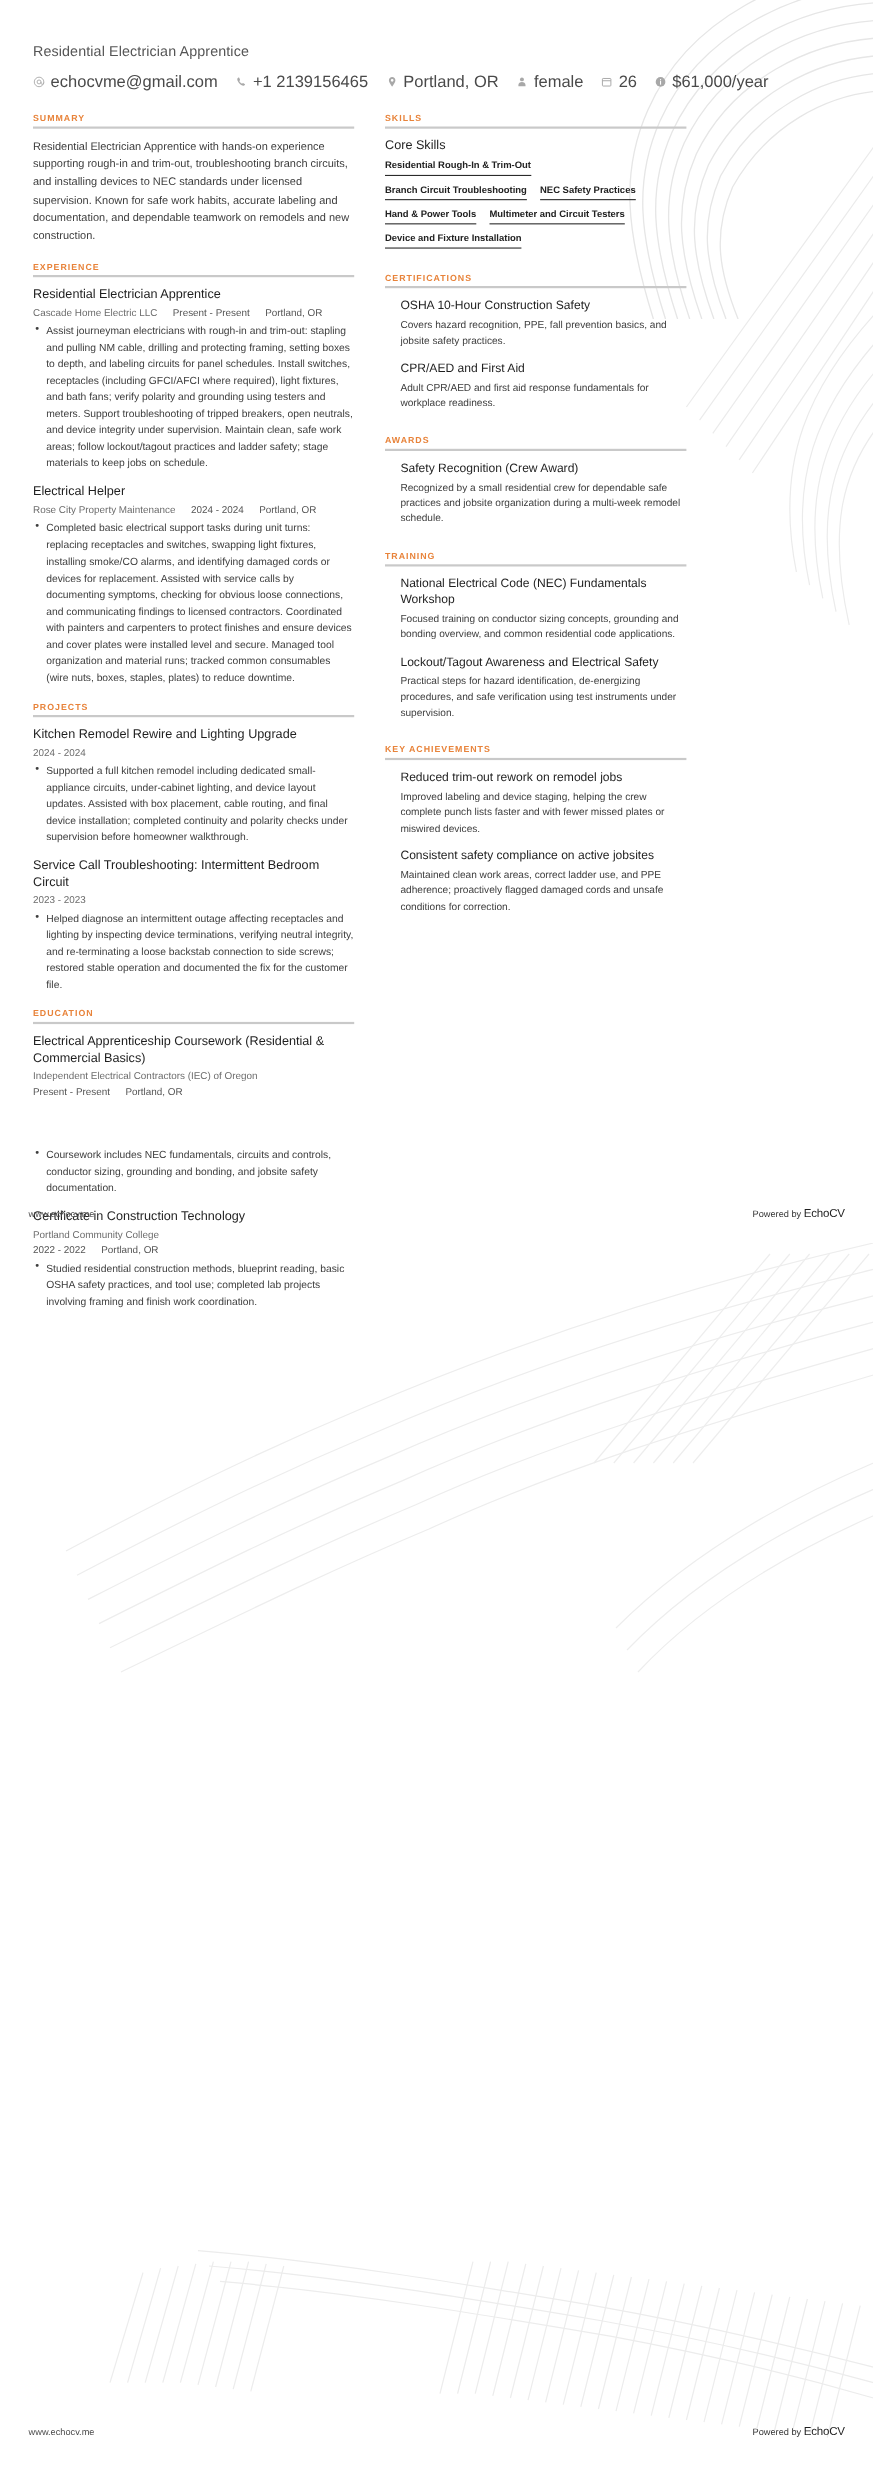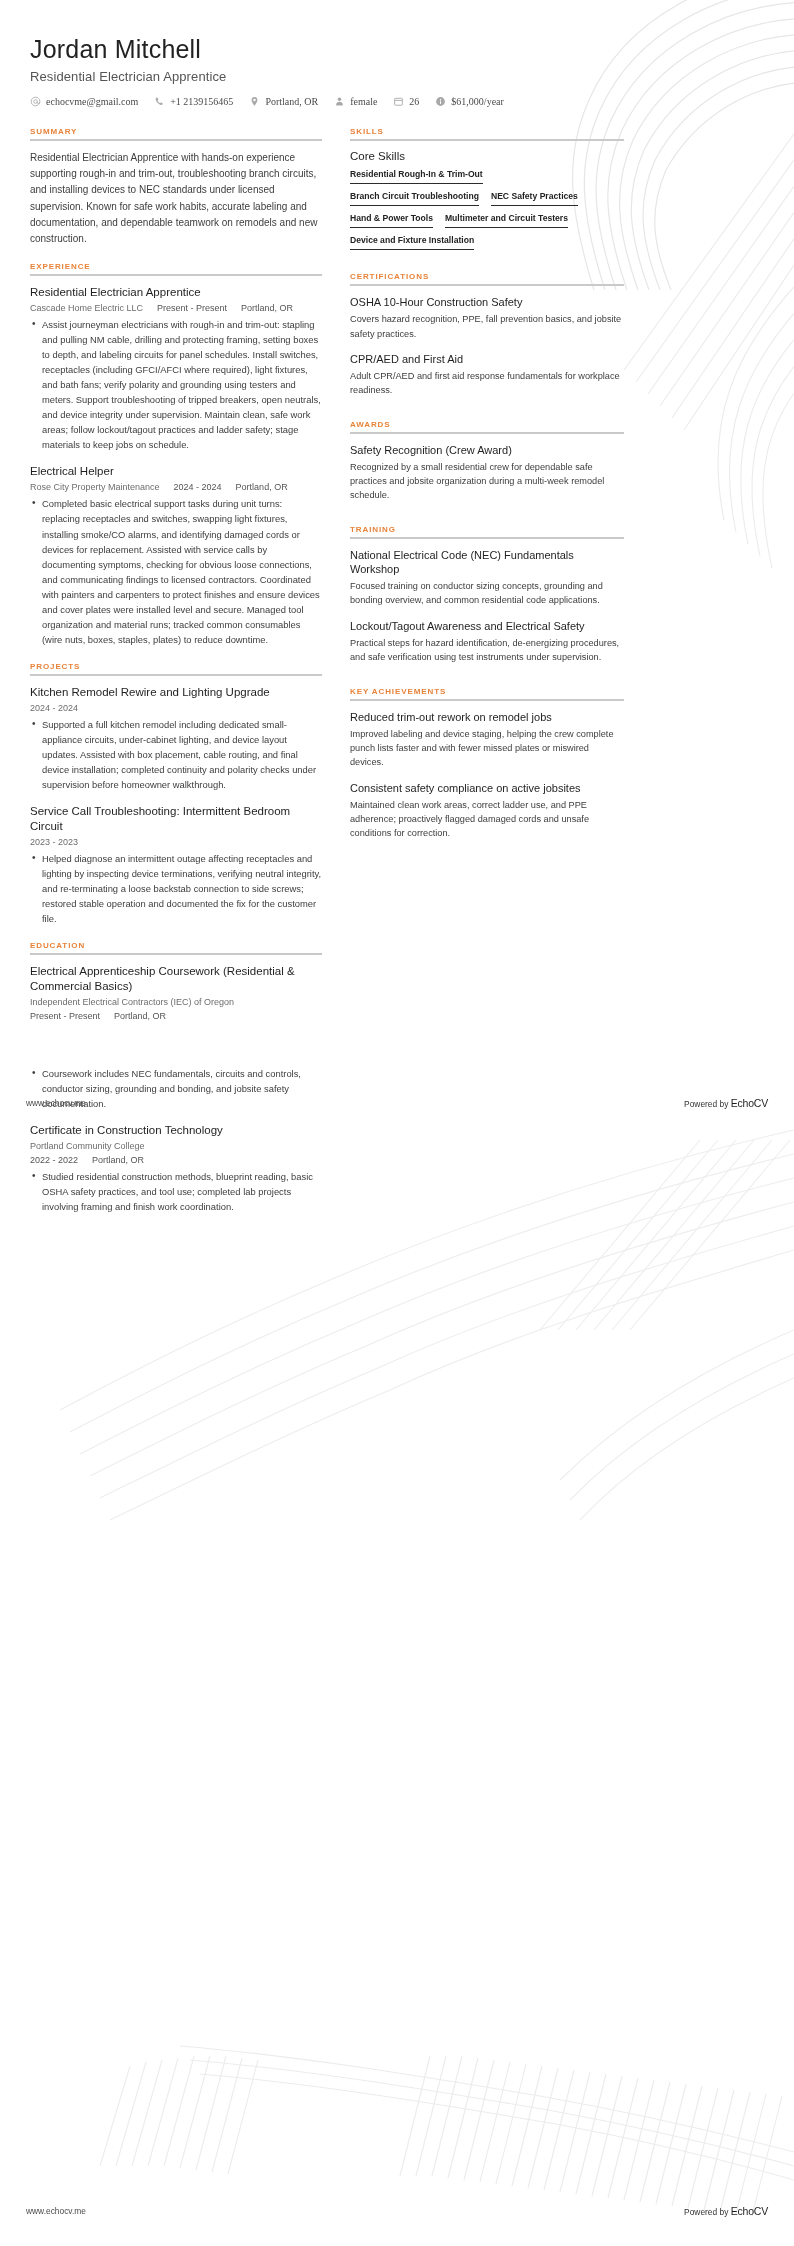--- a/index.html
+++ b/index.html
@@ -42,26 +42,25 @@
   }
   .contact-row {
     display: flex;
     flex-wrap: wrap;
     align-items: center;
     margin-top: 12px;
     gap: 0px;
   }
   .contact-item {
     display: inline-flex;
-    align-items: flex-end;
-    font-size: 10px;
+    align-items: center;
+    font-size: 15px;
     color: #4a4a4a;
     margin-right: 16px;
     white-space: nowrap;
-    font-family: Liberation Serif, serif;
   }
   .contact-item .ic {
     display: inline-flex;
     align-items: center;
     justify-content: center;
     width: 11px;
     height: 11px;
     margin-right: 5px;
     color: #a8a8a8;
   }
@@ -165,21 +164,21 @@
     font-size: 8.6px;
     font-weight: bold;
     color: #222222;
     padding-bottom: 4px;
     border-bottom: 1px solid #2b2b2b;
     display: inline-block;
     white-space: nowrap;
   }
 
   
-  .rblock { margin-bottom: 11px; }
+  .rblock { margin-bottom: 11px; margin-left: 14px; }
   .rblock:last-child { margin-bottom: 0; }
   .rblock-title {
     font-size: 11px;
     color: #1f1f1f;
     line-height: 1.3;
     margin-bottom: 3px;
     font-weight: 400;
   }
   .rblock-desc {
     font-size: 9.2px;
@@ -302,21 +301,20 @@
       <path d="M702 60 L672 180"></path>
       <path d="M718 62 L688 182"></path>
       <path d="M734 64 L704 184"></path>
       <path d="M750 66 L720 186"></path>
       <path d="M766 68 L736 188"></path>
       <path d="M782 70 L752 190"></path>
     </g>
   </svg>
 
   <div class="header">
-    <div class="name">Jordan Mitchell</div>
     <div class="job-title">Residential Electrician Apprentice</div>
 
     <div class="contact-row">
 
       <span class="contact-item">
         <span class="ic">
           <svg width="11" height="11" viewBox="0 0 16 16" fill="none" stroke="currentColor" stroke-width="1.2">
             <circle cx="8" cy="8" r="6.3"></circle>
               <circle cx="8" cy="8" r="2.6"></circle>
             <path d="M10.6 8 v2 a2 2 0 0 0 3.7 -1"></path>

